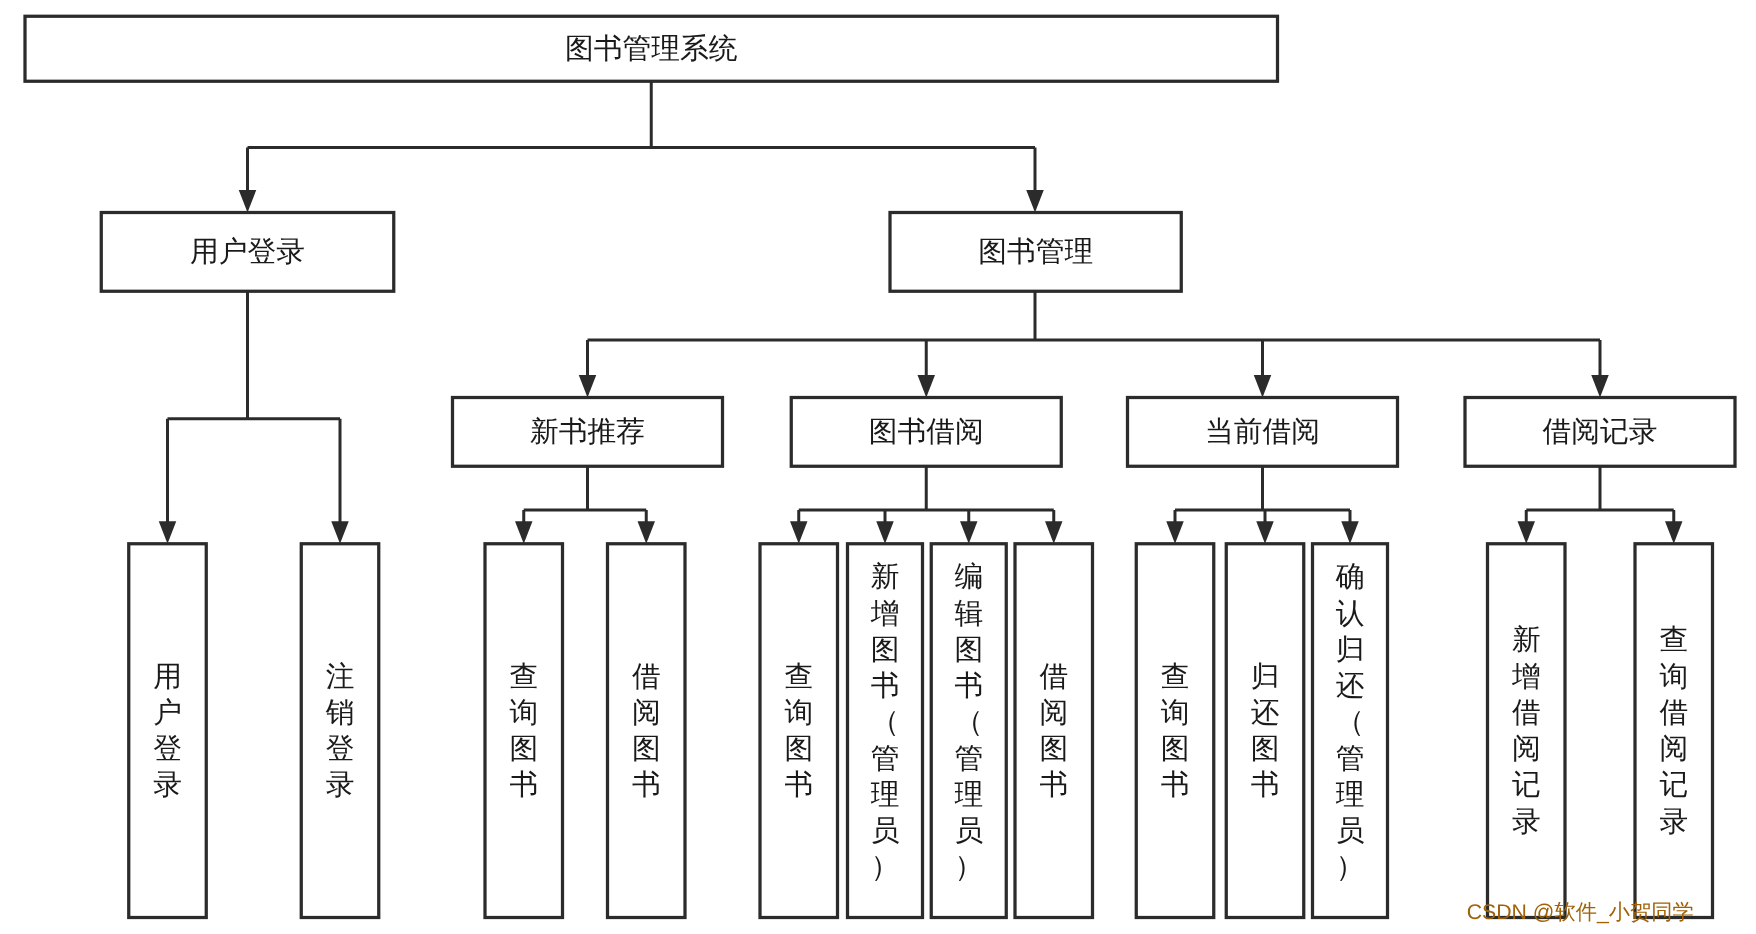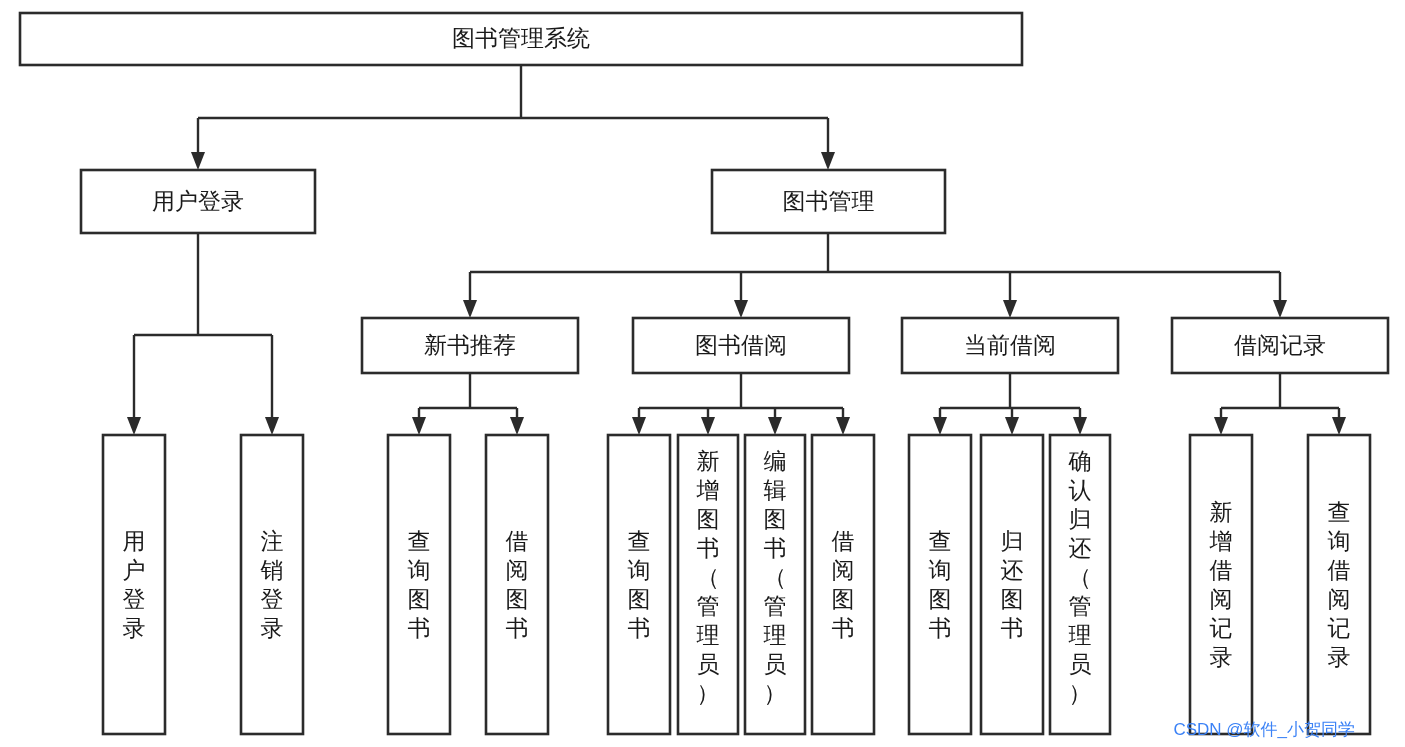--- a/index.html
+++ b/index.html
@@ -55,21 +55,21 @@
     font-size: 23px;
     fill: #1a1a1a;
     text-anchor: middle;
   }
   .watermark {
     position: absolute;
     right: 8px;
     bottom: 6px;
     font-family: "Liberation Sans", "DejaVu Sans", sans-serif;
     font-size: 17px;
-    color: #3b82f6;
+    color: #a16207;
     white-space: nowrap;
     user-select: none;
   }
 </style>
 </head>
 <body>
 
 <div id="diagram-root">
   <svg class="diagram-canvas" viewBox="0 0 1405 747">
     <g id="connector-layer">

